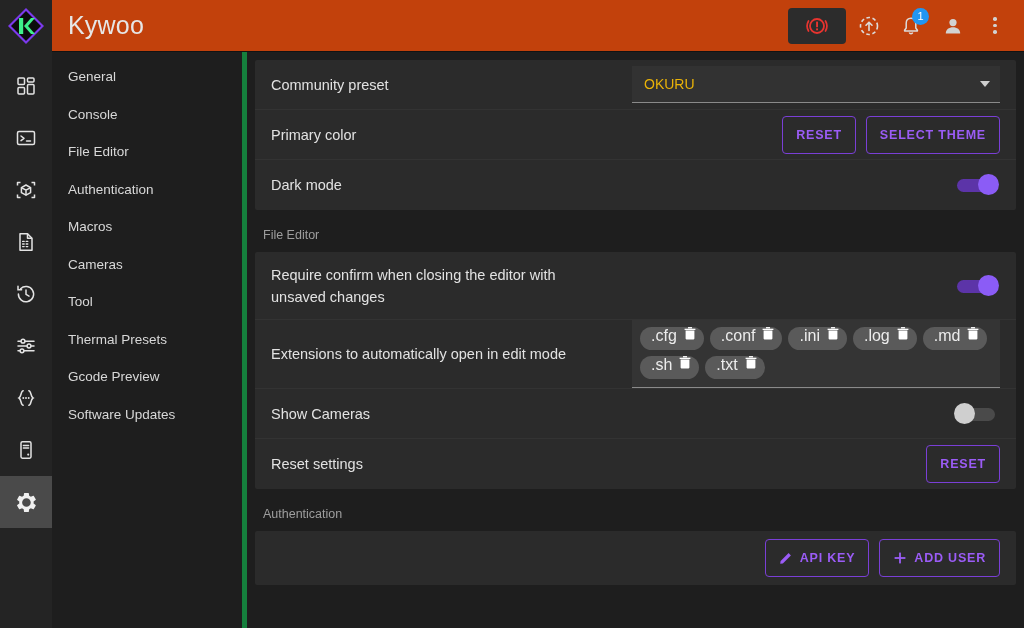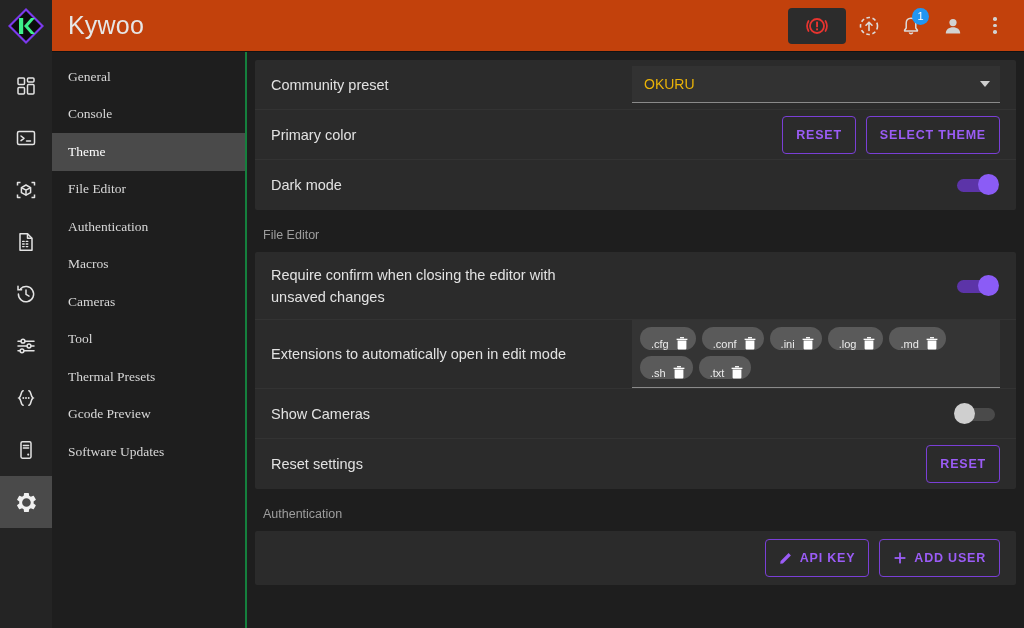--- a/index.html
+++ b/index.html
@@ -64,22 +64,21 @@
     width: 52px; height: 52px;
     display: flex; align-items: center; justify-content: center;
     cursor: pointer; color: #e3e3e3;
   }
   .rail-item.active { background: #4a4a4a; }
 
   
   .navcol {
     width: 195px; flex: 0 0 195px;
     background: #1e1e1e; padding-top: 6px;
-    border-right: 2px solid #15803d;
-    font-family: Liberation Serif, serif;
+    border-right: 5px solid #15803d;
   }
   .nav-item {
     height: 37.5px; display: flex; align-items: center;
     padding-left: 16px; color: #d8d8d8; font-size: 13.5px;
     cursor: pointer;
   }
   .nav-item.active { background: #4a4a4a; color: #ffffff; }
 
   
   .content {
@@ -146,22 +145,22 @@
   
   .chips-field {
     width: 368px; background: #343434;
     border-bottom: 1px solid #8a8a8a;
     padding: 7px 8px 8px 8px;
     display: flex; flex-wrap: wrap; gap: 6px;
   }
   .chip {
     background: #5a5a5a; border-radius: 13px;
     height: 23px; padding: 0 8px 0 11px;
-    display: inline-flex; align-items: flex-end; gap: 7px;
-    color: #ececec; font-size: 11px;
+    display: inline-flex; align-items: flex-start; gap: 7px;
+    color: #ececec; font-size: 16px;
   }
   .trash { display: block; }
   .right-pad { justify-content: flex-end; }
   .content-scroll { height: 100%; overflow: hidden; }
 </style>
 </head>
 <body>
 
 <div id="app">
 
@@ -310,23 +309,20 @@
       </div>
 
     </div>
 
     <div class="navcol">
       <div class="nav-item">
           <span>General</span>
         </div>
       <div class="nav-item">
           <span>Console</span>
-        </div>
-      <div class="nav-item active">
-          <span>Theme</span>
         </div>
       <div class="nav-item">
           <span>File Editor</span>
         </div>
       <div class="nav-item">
           <span>Authentication</span>
         </div>
       <div class="nav-item">
           <span>Macros</span>
         </div>

